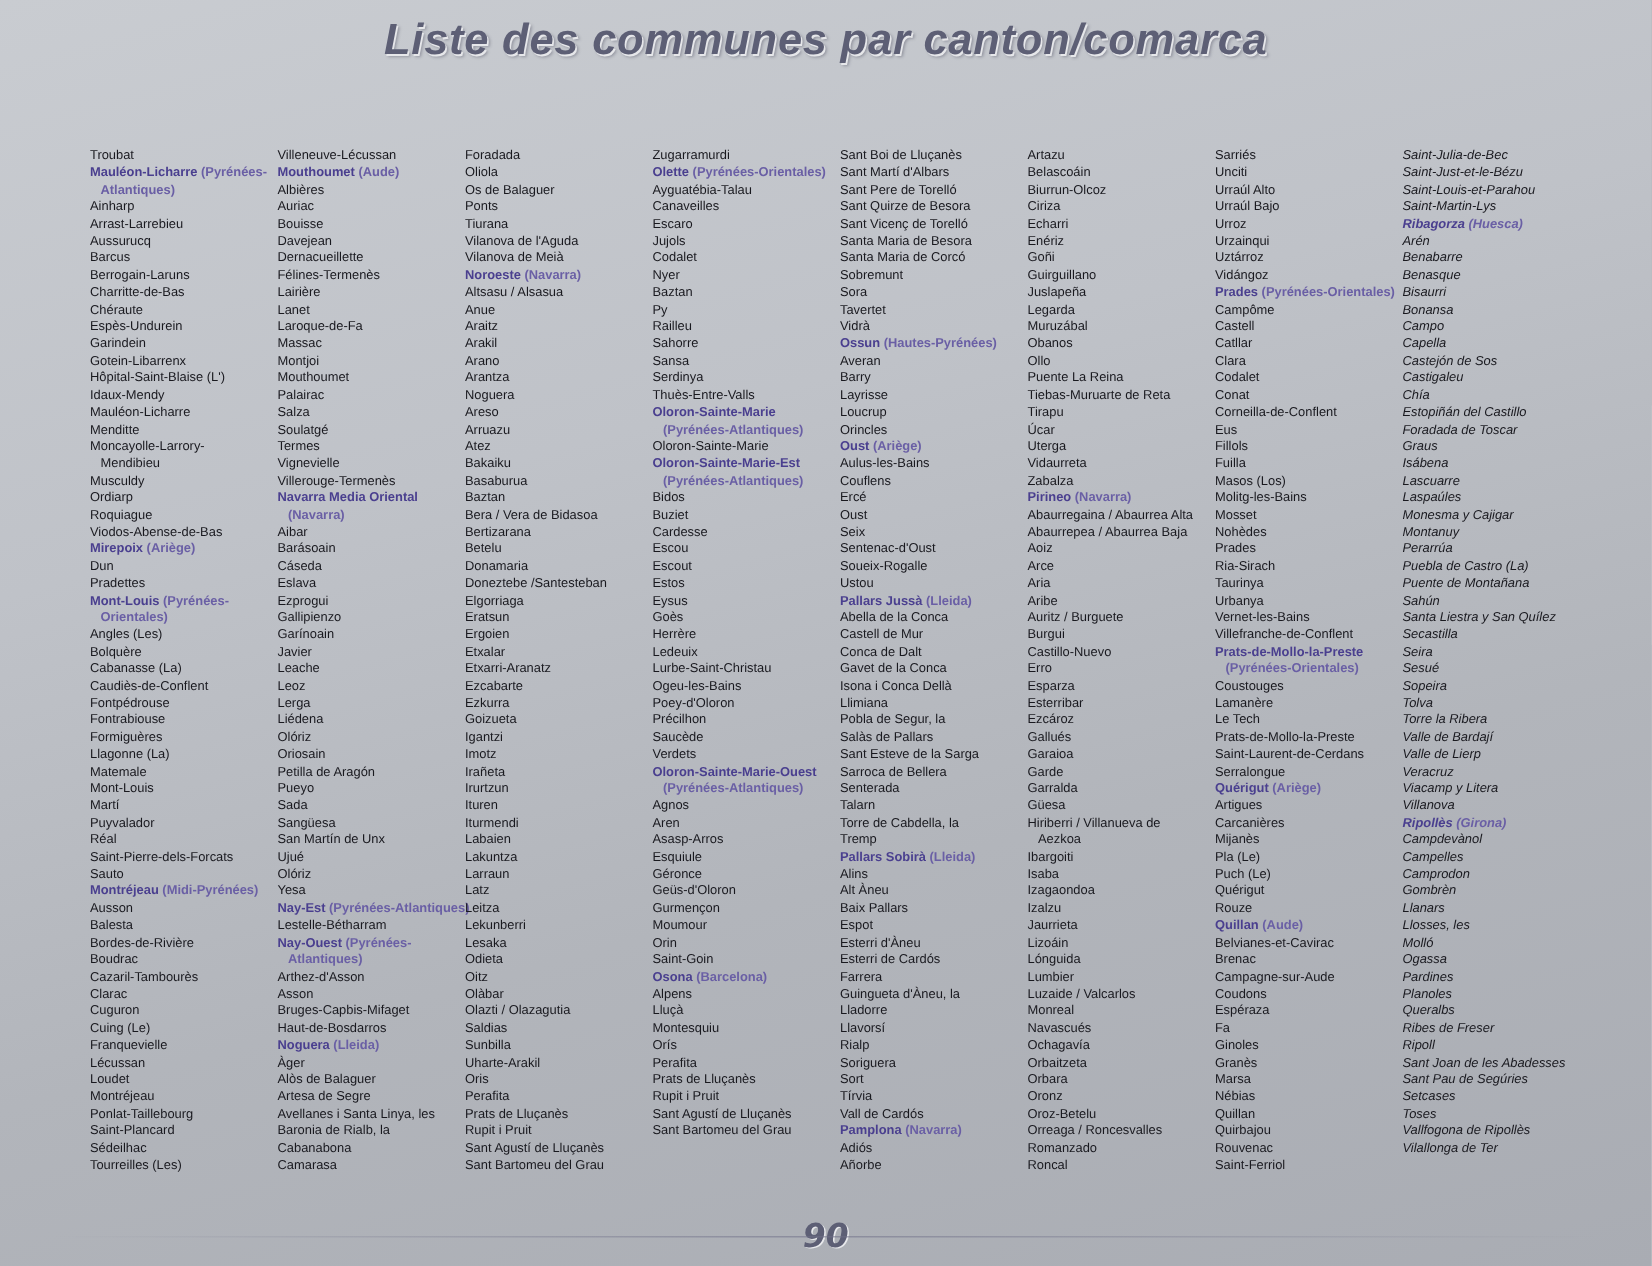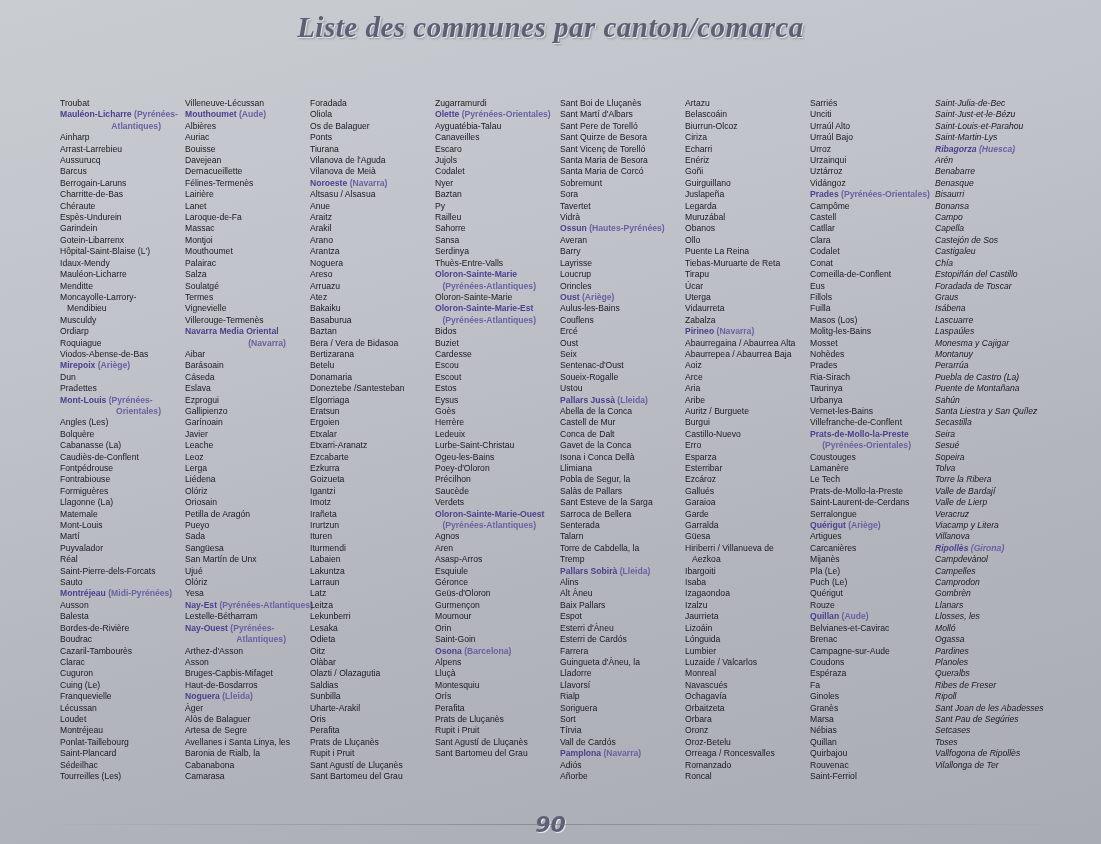--- a/index.html
+++ b/index.html
@@ -34,21 +34,21 @@
   }
   
   .titles {
     position: absolute;
     top: 8px;
     left: 0;
     width: 1101px;
     text-align: center;
   }
   .title-line {
-    font-family: Liberation Serif, serif;
+    font-family: Liberation Sans, sans-serif;
     font-style: italic;
     font-weight: bold;
     font-size: 29px;
     letter-spacing: 0.5px;
     color: #5d5f75;
     text-shadow: 1px 1px 0 #e6e7ea, 2px 2px 2px rgba(60,60,80,0.35);
     line-height: 1.32;
     white-space: nowrap;
   }
   
@@ -75,21 +75,20 @@
     color: #4a3f8f;
     font-weight: bold;
   }
   .entry.head .sub {
     color: #6a5fa5;
     font-weight: bold;
   }
   .entry.sub-only {
     color: #6a5fa5;
     font-weight: bold;
-    text-align: right;
   }
   .entry.indent {
     padding-left: 7px;
   }
   
   .page-number {
     position: absolute;
     left: 0;
     top: 812px;
     width: 1101px;

